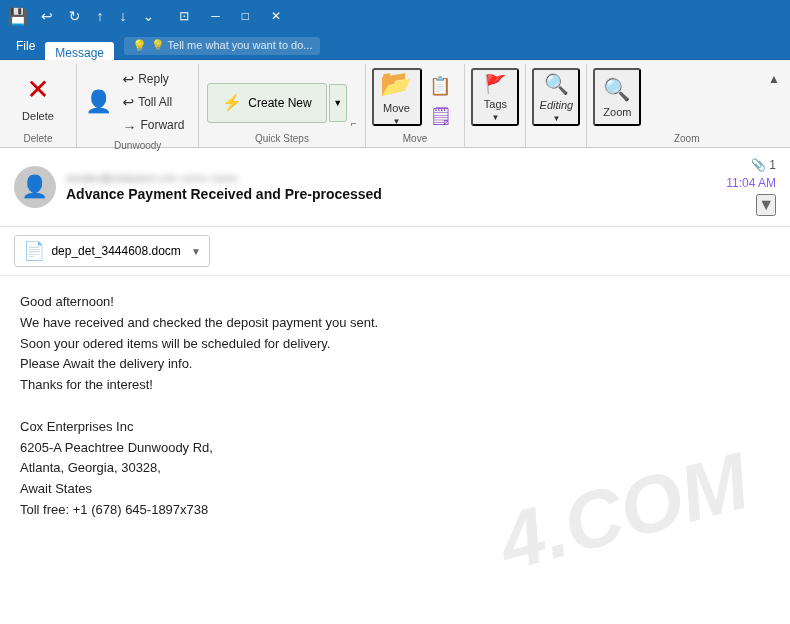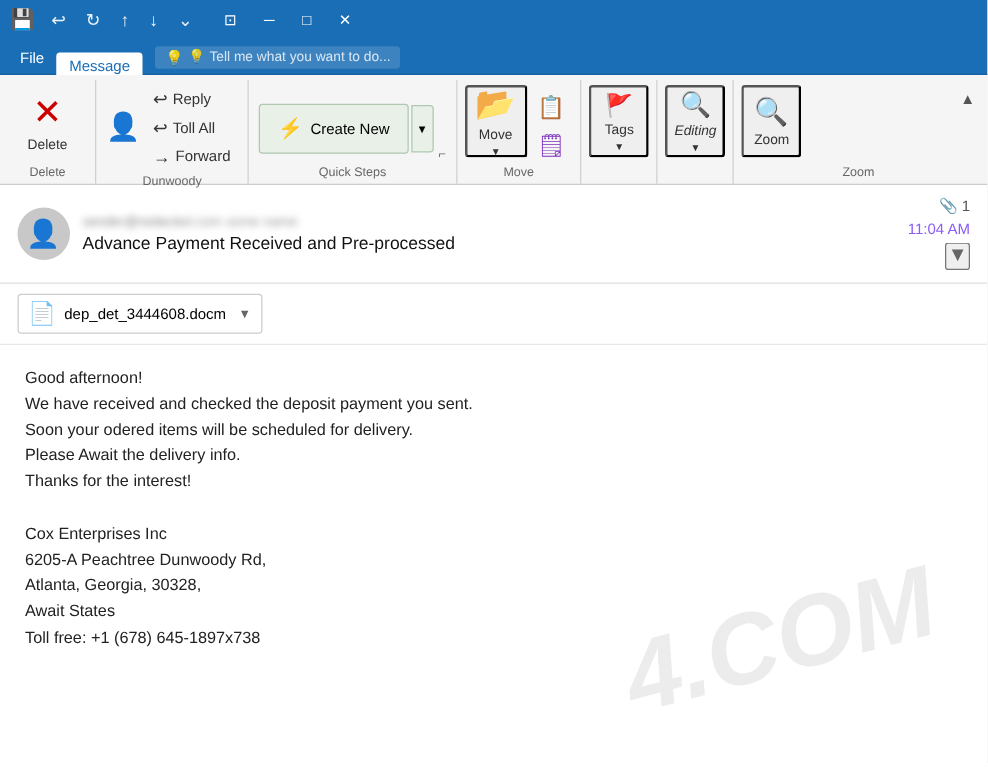--- a/index.html
+++ b/index.html
@@ -190,21 +190,21 @@
       border-radius: 50%;
       display: flex;
       align-items: center;
       justify-content: center;
       font-size: 22px;
       color: white;
       flex-shrink: 0;
     }
     .email-meta { flex: 1; }
     .email-from { font-size: 11px; color: #888; margin-bottom: 2px; }
-    .email-subject { font-size: 14px; font-weight: normal; color: #111; }
+    .email-subject { font-size: 14px; font-weight: bold; color: #111; }
     .email-right { display: flex; flex-direction: column; align-items: flex-end; gap: 4px; }
     .email-time { font-size: 12px; color: #8b5cf6; }
     .attachment-badge { font-size: 12px; color: #555; display: flex; align-items: center; gap: 3px; }
     .expand-btn { font-size: 16px; color: #666; cursor: pointer; }
 
     
     .attachment-area { padding: 8px 14px; border-bottom: 1px solid #e8e8e8; }
     .attachment-item {
       display: inline-flex;
       align-items: center;

